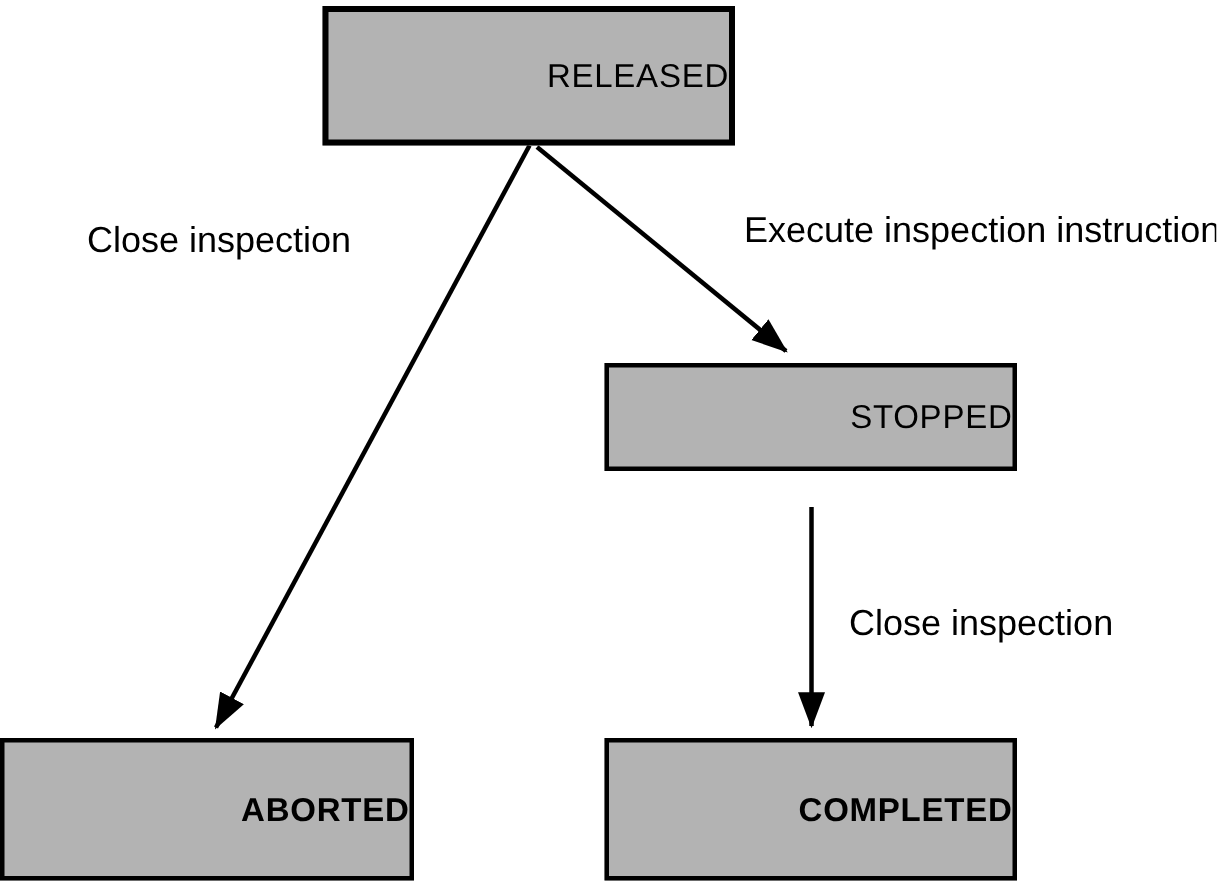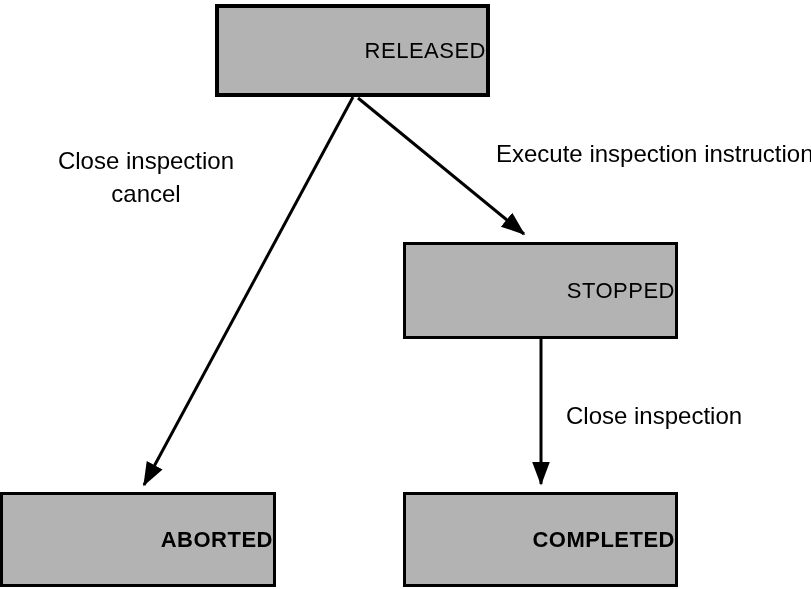--- a/index.html
+++ b/index.html
@@ -34,21 +34,21 @@
     position: absolute;
     background: var(--box-fill);
     border: 3px solid var(--box-border);
     display: flex;
     align-items: center;
     justify-content: flex-end;
     font-size: 22px;
     letter-spacing: 0.5px;
   }
   #box-released  { left: 215px; top: 4px;   width: 275px; height: 93px; border-width: 4px; }
-  #box-stopped   { left: 403px; top: 242px; width: 275px; height: 97px; }
+  #box-stopped   { left: 403px; top: 242px; width: 275px; height: 72px; }
   #box-aborted   { left: 0px;   top: 492px; width: 276px; height: 95px; }
   #box-completed { left: 403px; top: 492px; width: 275px; height: 95px; }
   .state-box.final { font-weight: bold; }
   .edge-label {
     position: absolute;
     font-size: 24px;
     white-space: nowrap;
   }
   #lbl-released-aborted {
     left: 0px; top: 144px;
@@ -86,20 +86,19 @@
   <div class="state-box final" id="box-completed">
     <span>COMPLETED</span>
   </div>
 
   <div class="state-box final" id="box-aborted">
     <span>ABORTED</span>
   </div>
 
   <div class="edge-label" id="lbl-released-aborted">
     <div>Close inspection</div>
-    <div>cancel</div>
   </div>
 
   <div class="edge-label" id="lbl-released-stopped">Execute inspection instruction</div>
 
   <div class="edge-label" id="lbl-stopped-completed">Close inspection</div>
 
 </div>
 
 </body></html>

